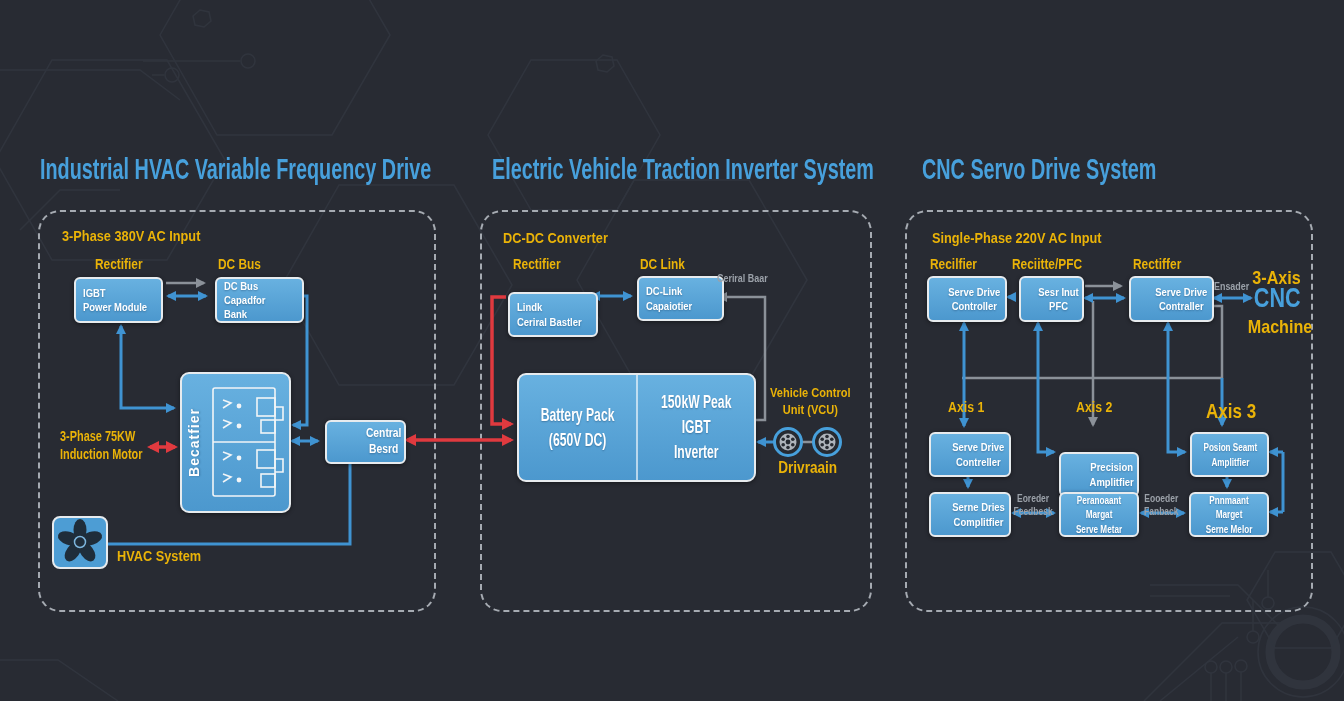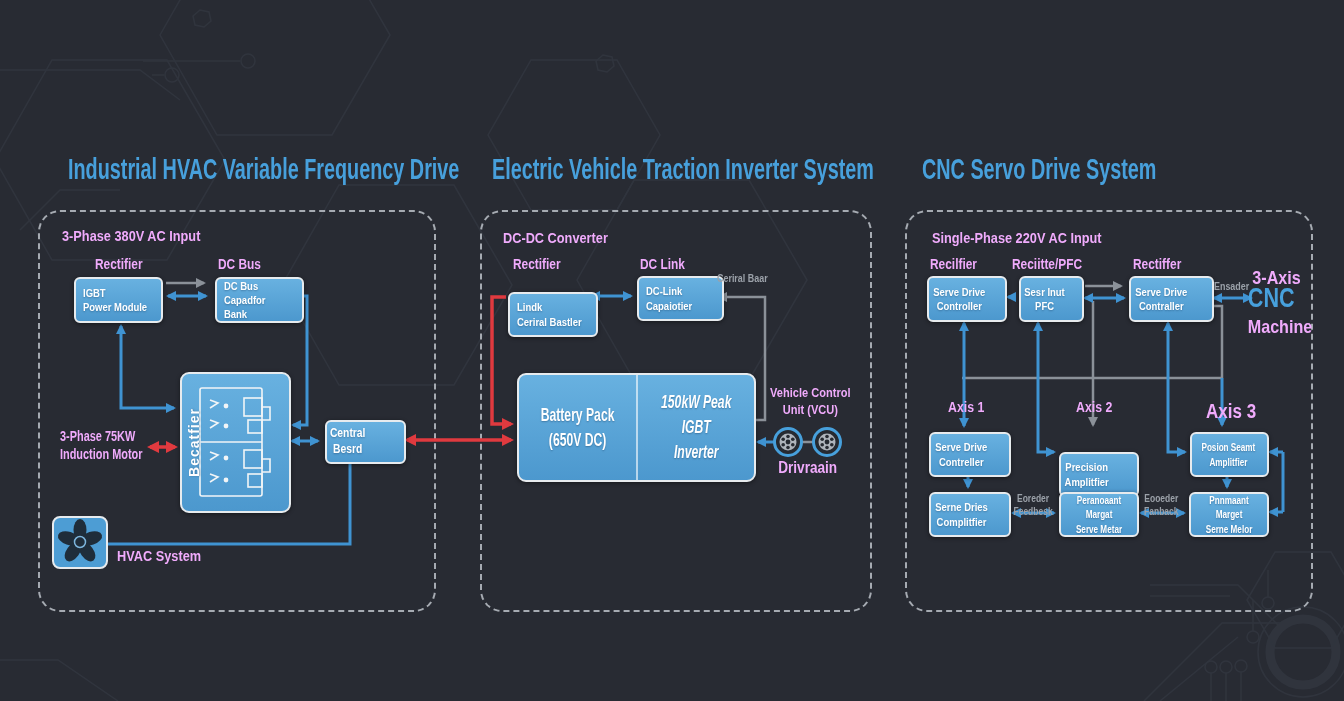--- a/index.html
+++ b/index.html
@@ -7,41 +7,41 @@
     width:1344px;height:701px;position:relative;overflow:hidden;
     background:#282b33;
     font-family:"Liberation Sans", sans-serif;
   }
   .layer{position:absolute;left:0;top:0;width:1344px;height:701px;}
   #bg-decor{z-index:0;}
   .panel{position:absolute;border:2px dashed #a6abb2;border-radius:22px;z-index:1;}
   #connectors{z-index:2;}
   .title{position:absolute;color:#47a0dc;font-weight:bold;font-size:30px;z-index:4;}
   .cx{display:inline-block;transform:scaleX(.66);transform-origin:0 50%;white-space:nowrap;}
-  .lbl{position:absolute;color:#f0abfc;font-weight:bold;font-size:14px;z-index:4;line-height:1.3;}
+  .lbl{position:absolute;color:#eab308;font-weight:bold;font-size:14px;z-index:4;line-height:1.3;}
   .sx{display:inline-block;transform:scaleX(.85);transform-origin:0 50%;white-space:pre-line;}
   .ctr{text-align:center;}
   .ctr .sx{transform-origin:50% 50%;}
   .glbl{color:#9ba1a9;font-size:10.5px;}
   .node{
-    position:absolute;z-index:3;display:flex;align-items:center;justify-content:flex-start;
+    position:absolute;z-index:3;display:flex;align-items:center;justify-content:flex-end;
     background:linear-gradient(180deg,#68b1e0,#4c98ce);
     border:2px solid #e7ebee;border-radius:6px;color:#fff;font-weight:bold;
     font-size:12px;line-height:1.3;box-shadow:0 1px 4px rgba(0,0,0,.45);
     text-shadow:0 1px 2px rgba(25,60,95,.4);
   }
   .node .tx{display:inline-block;transform:scaleX(.86);transform-origin:50% 50%;white-space:pre-line;text-align:center;}
   .node.left{justify-content:flex-start;padding-left:7px;}
   .node.left .tx{transform-origin:0 50%;text-align:left;}
   .node.small{font-size:11px;}
   .node.tight .tx{transform:scaleX(.74);}
   .bignode{border-radius:9px;border-width:2.5px;}
   .bigtx{display:inline-block;font-size:19px;transform:scaleX(.64);transform-origin:50% 50%;white-space:pre-line;text-align:center;}
   .cell{flex:1;display:flex;align-items:center;justify-content:center;height:100%;}
-  .cell.right{border-left:2px solid rgba(255,255,255,.6);font-style:italic;}
+  .cell.right{border-left:2px solid rgba(255,255,255,.6);}
   .vwrap{position:absolute;left:3px;top:0;bottom:0;display:flex;align-items:center;z-index:3;}
   .vtx{writing-mode:vertical-rl;transform:rotate(180deg);font-weight:bold;font-size:14px;letter-spacing:1px;color:#fff;}
   .cncbig{position:absolute;color:#47a0dc;font-weight:bold;font-size:27px;z-index:4;}
   .cncbig .sx{transform:scaleX(.8);transform-origin:50% 50%;}
 </style>
 </head>
 <body>
 
 <svg id="bg-decor" class="layer" viewBox="0 0 1344 701" fill="none" stroke="#363b45" stroke-width="1.5" opacity="0.6">
   <g>
@@ -174,21 +174,21 @@
       <circle cx="827" cy="436.5" r="1.8" fill="#262a31"></circle>
         <circle cx="827" cy="447.5" r="1.8" fill="#262a31"></circle>
       <circle cx="822.2" cy="439.2" r="1.8" fill="#262a31"></circle>
         <circle cx="831.8" cy="439.2" r="1.8" fill="#262a31"></circle>
       <circle cx="822.2" cy="444.8" r="1.8" fill="#262a31"></circle>
         <circle cx="831.8" cy="444.8" r="1.8" fill="#262a31"></circle>
     </g>
   </g>
 </svg>
 
-<div class="title" style="left:68px;top:152px"><span class="cx">Industrial HVAC Variable Frequency Drive</span></div>
+<div class="title" style="left:40px;top:152px"><span class="cx">Industrial HVAC Variable Frequency Drive</span></div>
 <div class="title" style="left:492px;top:152px"><span class="cx">Electric Vehicle Traction Inverter System</span></div>
 <div class="title" style="left:922px;top:152px"><span class="cx">CNC Servo Drive System</span></div>
 
 <div class="lbl" style="left:62px;top:226px;font-size:15px"><span class="sx">3-Phase 380V AC Input</span></div>
 <div class="lbl" style="left:95px;top:255px"><span class="sx">Rectifier</span></div>
 <div class="lbl" style="left:218px;top:255px"><span class="sx">DC Bus</span></div>
 
 <div class="node left small" style="left:74px;top:277px;width:78px;height:42px">
     <span class="tx">IGBT
 Power Module</span>
@@ -272,21 +272,21 @@
     <span class="tx">Sesr Inut
 PFC</span>
   </div>
 <div class="node small" style="left:1129px;top:276px;width:81px;height:42px">
     <span class="tx">Serve Drive
 Contraller</span>
   </div>
 
 <div class="lbl glbl" style="left:1214px;top:280px"><span class="sx">Ensader</span></div>
 <div class="lbl ctr" style="left:1242px;top:266px;width:70px;font-size:19px"><span class="sx">3-Axis</span></div>
-<div class="cncbig ctr" style="left:1242px;top:283px;width:70px;text-align:left"><span class="sx">CNC</span></div>
+<div class="cncbig ctr" style="left:1242px;top:283px;width:70px;text-align:center"><span class="sx">CNC</span></div>
 <div class="lbl ctr" style="left:1242px;top:315px;width:70px;font-size:19px"><span class="sx">Machine</span></div>
 
 <div class="lbl" style="left:948px;top:398px;font-size:14.5px"><span class="sx">Axis 1</span></div>
 <div class="lbl" style="left:1076px;top:398px;font-size:14.5px"><span class="sx">Axis 2</span></div>
 <div class="lbl" style="left:1206px;top:398px;font-size:20px"><span class="sx">Axis 3</span></div>
 
 <div class="node small" style="left:929px;top:432px;width:78px;height:41px">
     <span class="tx">Serve Drive
 Contreller</span>
   </div>

